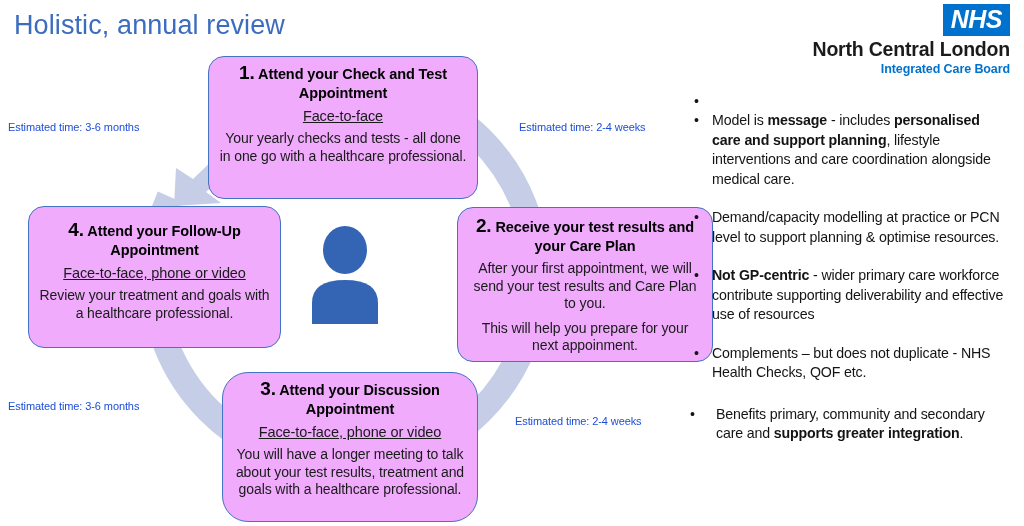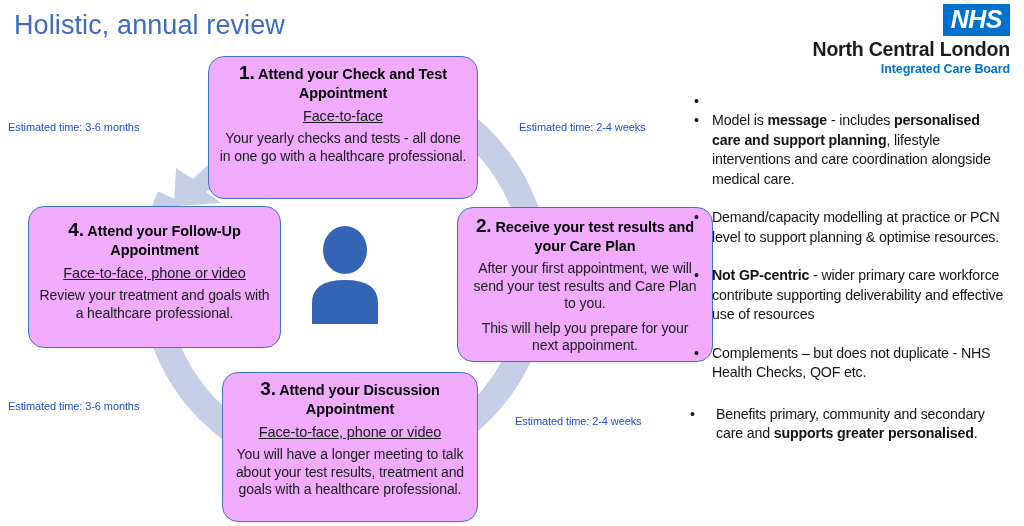--- a/index.html
+++ b/index.html
@@ -52,21 +52,21 @@
     font-size:14.5px;line-height:19px;color:#1a1a1a;
     text-decoration:underline;margin:0 0 4px 0;letter-spacing:-.1px;
   }
   .step-body{
     font-size:14px;line-height:17.5px;color:#1a1a1a;margin:0;letter-spacing:-.1px;
   }
   .step-body + .step-body{margin-top:7px;}
 
   #step-1{left:208px;top:16px;width:270px;height:143px;}
   #step-2{left:412px;top:167px;width:256px;height:155px;padding-top:9px;margin-left:45px;}
-  #step-3{left:222px;top:332px;width:256px;height:150px;}
+  #step-3{left:222px;top:332px;width:256px;height:150px;border-radius:26px;}
   #step-4{left:28px;top:166px;width:253px;height:142px;padding-top:14px;}
 
   
   #person-icon{position:absolute;left:310px;top:185px;width:70px;height:100px;}
 
   
   .est{
     position:absolute;font-size:11px;line-height:16px;color:#1d4ed8;
     white-space:nowrap;letter-spacing:-.1px;
   }
@@ -175,17 +175,17 @@
     <div class="note" id="note-4">
       <span class="dot">•</span>
       <span class="txt"><b>Not GP-centric</b> - wider primary care workforce contribute supporting deliverability and effective use of resources</span>
     </div>
     <div class="note" id="note-5">
       <span class="dot">•</span>
       <span class="txt">Complements – but does not duplicate - NHS Health Checks, QOF etc.</span>
     </div>
     <div class="note" id="note-6">
       <span class="dot">•</span>
-      <span class="txt">Benefits primary, community and secondary care and <b>supports greater personalised</b>.</span>
+      <span class="txt">Benefits primary, community and secondary care and <b>supports greater integration</b>.</span>
     </div>
   </div>
 
 </div>
 
 </body></html>

